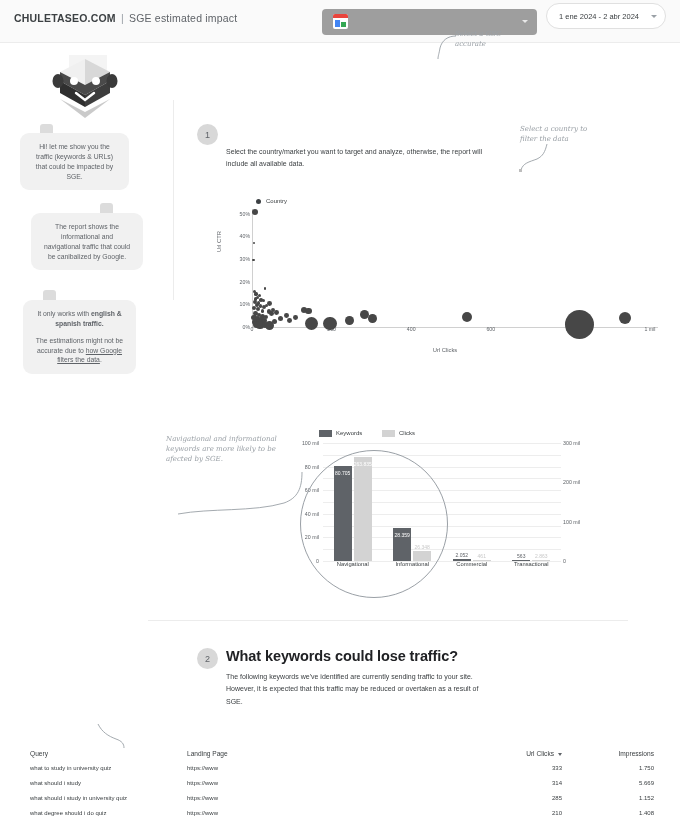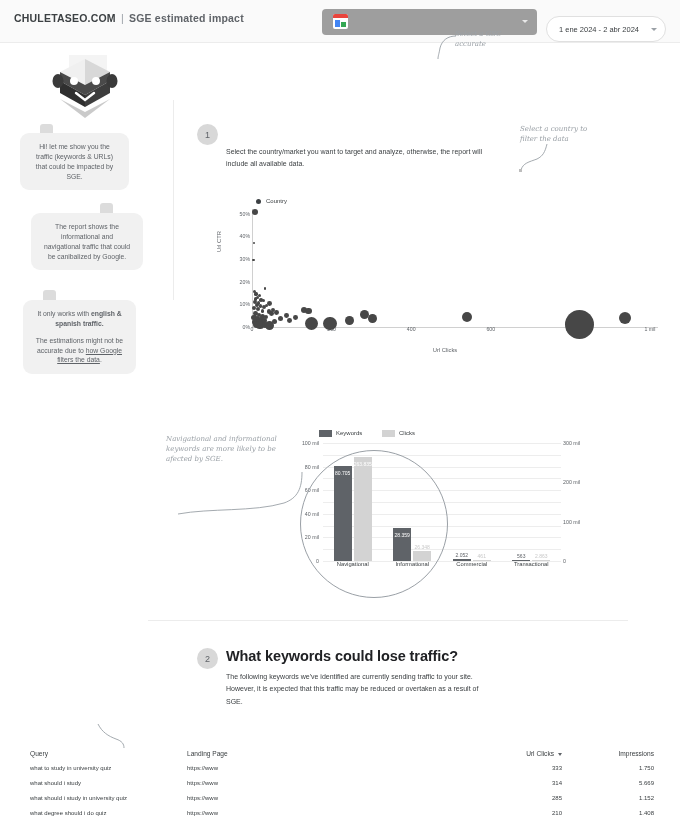--- a/index.html
+++ b/index.html
@@ -17,41 +17,41 @@
     position: absolute; left: 0; top: 0; width: 680px; height: 43px;
     background: #fafafa; border-bottom: 1px solid #ececec;
   }
   .brand {
     position: absolute; left: 14px; top: 12px;
     font-size: 10.5px; letter-spacing: .2px; color: #3c4043;
     white-space: nowrap;
   }
   .brand .bold { font-weight: 700; }
   .brand .sep { color: #9aa0a6; padding: 0 2px; }
-  .brand .sub { font-weight: 700; color: #5f6368; margin-top: 16px; }
+  .brand .sub { font-weight: 400; color: #5f6368; margin-top: 16px; }
 
   .gsc-select {
     position: absolute; left: 322px; top: 9px; width: 215px; height: 26px;
     background: #9e9e9e; border-radius: 4px;
   }
   .gsc-ico {
     position: absolute; left: 11px; top: 5px; width: 15px; height: 15px;
     background: #ffffff; border-radius: 2px; overflow: hidden;
   }
   .gsc-ico .bar1 { position:absolute; left:0; top:0; width:15px; height:4px; background:#e8453c; }
   .gsc-ico .bar2 { position:absolute; left:2px; top:6px; width:5px; height:7px; background:#4285f4; }
   .gsc-ico .bar3 { position:absolute; left:8px; top:8px; width:5px; height:5px; background:#34a853; }
   .gsc-caret {
     position: absolute; right: 9px; top: 11px; width: 0; height: 0;
     border-left: 3px solid transparent; border-right: 3px solid transparent;
     border-top: 3.5px solid #e8e8e8;
   }
 
   .date-select {
-    position: absolute; left: 546px; top: 16px; width: 120px; height: 26px;
+    position: absolute; left: 546px; top: 3px; width: 120px; height: 26px;
     background: #ffffff; border: 1px solid #e0e0e0; border-radius: 13px;
   }
   .date-label {
     position: absolute; left: 0; top: 8px; width: 104px;
     text-align: center; font-size: 7.5px; color: #3c4043; white-space: nowrap;
   }
   .date-caret {
     position: absolute; right: 8px; top: 11px; width: 0; height: 0;
     border-left: 3px solid transparent; border-right: 3px solid transparent;
     border-top: 3.5px solid #9aa0a6;

